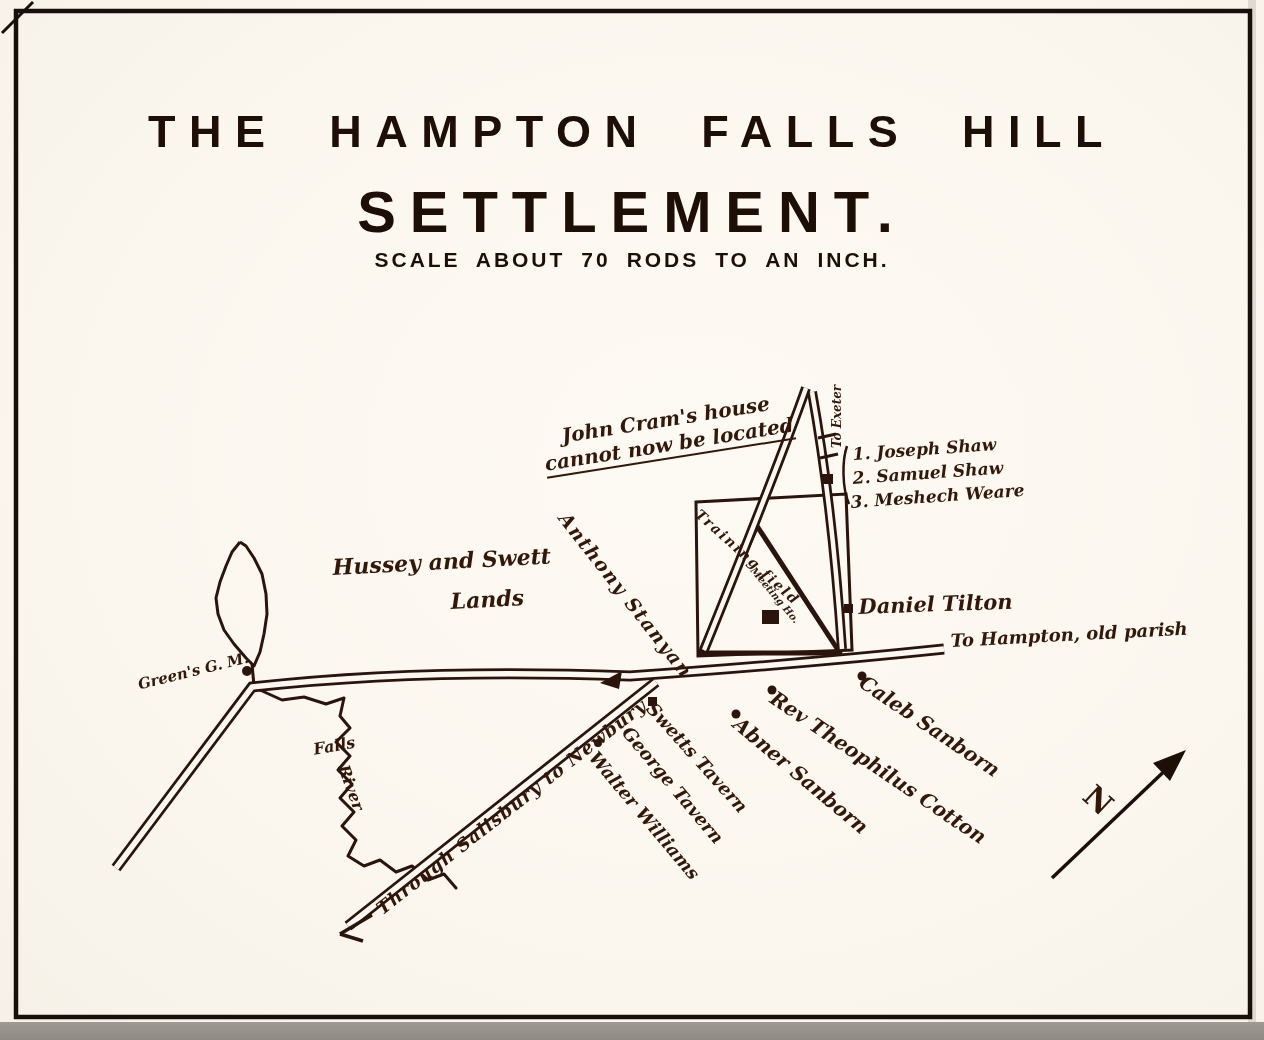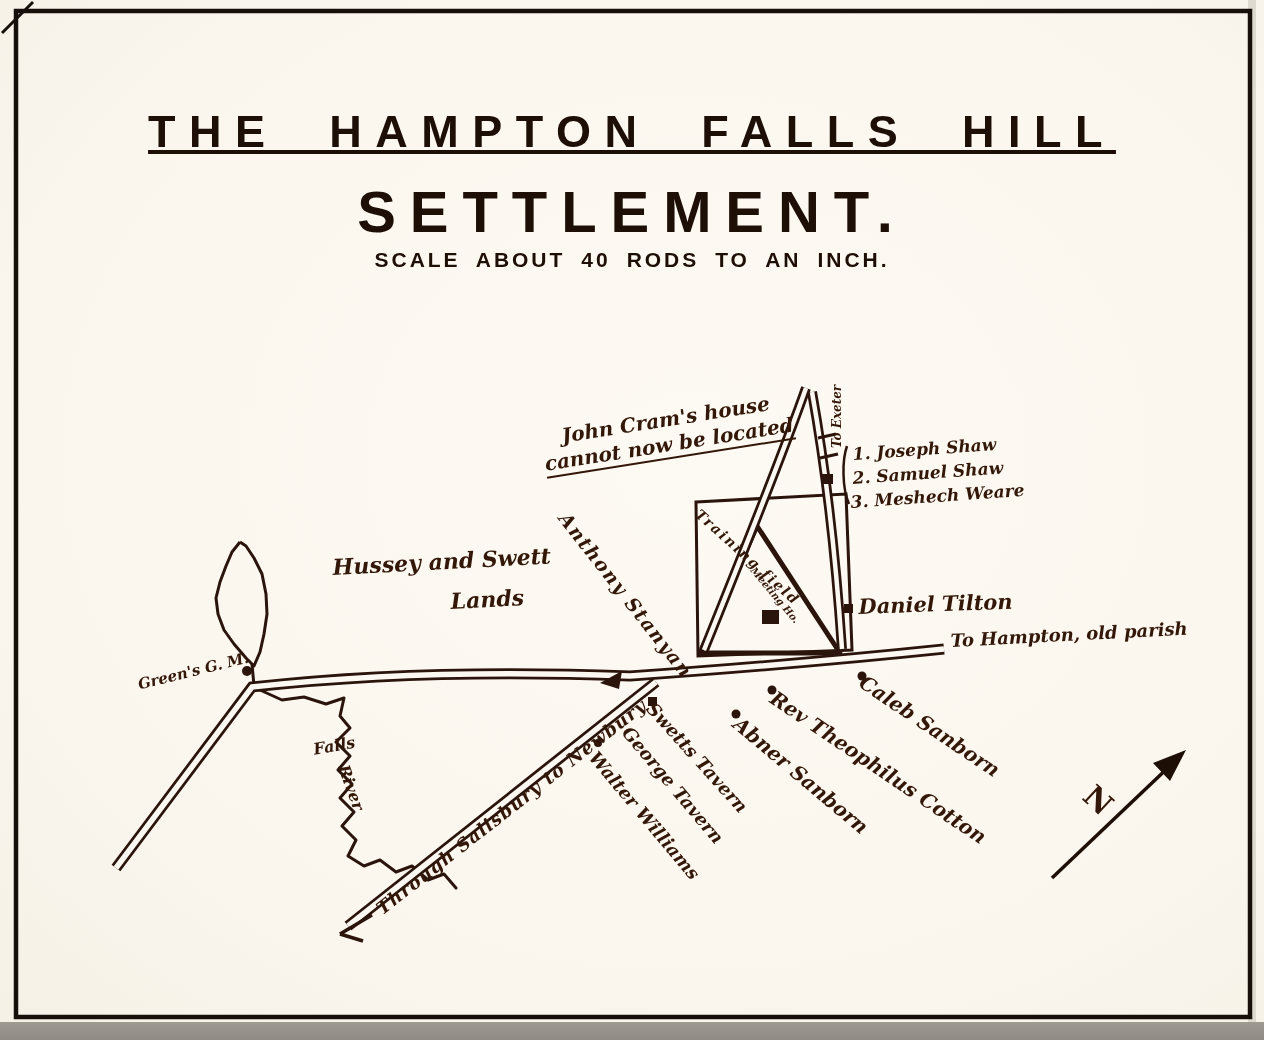--- a/index.html
+++ b/index.html
@@ -11,21 +11,21 @@
   .paper{
     position:absolute;left:0;top:0;width:1264px;height:1022px;
     background:radial-gradient(ellipse at 55% 45%, #fdfaf3 0%, #fbf7ef 60%, #f6f1e7 100%);
   }
   .edge-right{position:absolute;right:8px;top:0;width:8px;height:1022px;background:#c9c4ba;opacity:.55;}
   .edge-bottom{position:absolute;left:0;top:1022px;width:1264px;height:18px;background:linear-gradient(#9e9a92,#8f8b84);}
   .map{position:absolute;left:0;top:0;width:1264px;height:1040px;}
   svg{position:absolute;left:0;top:0;}
 
   .title-line{position:absolute;left:0;right:0;text-align:center;color:#1d0e06;font-weight:bold;}
-  .t1{top:106px;font-size:45px;letter-spacing:0.30em;word-spacing:0.55em;text-decoration:underline;}
+  .t1{top:106px;font-size:45px;letter-spacing:0.30em;word-spacing:0.55em;}
   .t2{top:178px;font-size:58px;letter-spacing:0.24em;}
   .tscale{top:248px;font-size:21px;letter-spacing:0.14em;word-spacing:0.35em;}
 
   .hw{
     position:absolute;white-space:nowrap;color:#331708;
     font-family:"DejaVu Serif",serif;font-style:italic;font-weight:700;
     transform-origin:0 0;
   }
   .hw-underline{border-bottom:2.5px solid #331708;padding-bottom:1px;}
 </style>
@@ -79,21 +79,21 @@
     <polygon points="600,683 622,671 619,689" fill="#2a140c"></polygon>
 
     <g>
       <line x1="1052" y1="878" x2="1174" y2="762" stroke="#1d0e06" stroke-width="3.5"></line>
       <polygon points="1186,750 1153,763 1170,781" fill="#1d0e06"></polygon>
     </g>
   </svg>
 
   <div class="title-line t1">THE HAMPTON FALLS HILL</div>
   <div class="title-line t2">SETTLEMENT.</div>
-  <div class="title-line tscale">SCALE ABOUT 40 RODS TO AN INCH.</div>
+  <div class="title-line tscale">SCALE ABOUT 70 RODS TO AN INCH.</div>
 
   <div class="hw" style="left:560px;top:424px;font-size:20px;transform:rotate(-9deg);">John Cram's house</div>
   <div class="hw hw-underline" style="left:543px;top:452px;font-size:20px;transform:rotate(-9deg);">cannot now be located</div>
 
   <div class="hw" style="left:830px;top:448px;font-size:12px;transform:rotate(-90deg);transform-origin:0 0;">To Exeter</div>
 
   <div class="hw" style="left:852px;top:444px;font-size:17px;transform:rotate(-4deg);">1. Joseph Shaw</div>
   <div class="hw" style="left:852px;top:468px;font-size:17px;transform:rotate(-4deg);">2. Samuel Shaw</div>
   <div class="hw" style="left:850px;top:492px;font-size:17px;transform:rotate(-4deg);">3. Meshech Weare</div>
 

